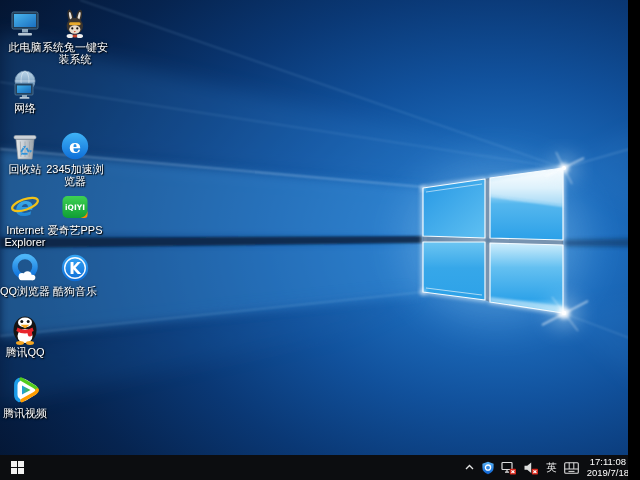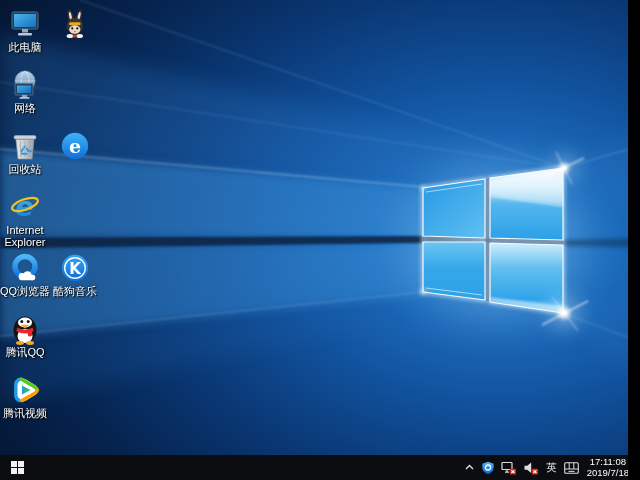--- a/index.html
+++ b/index.html
@@ -168,20 +168,21 @@
         <rect x="10" y="13.2" width="11.6" height="3" rx="1.5" fill="#E8A92B"></rect>
         <ellipse cx="15.8" cy="20.5" rx="5.6" ry="4.2" fill="#EADCCB"></ellipse>
         <circle cx="13.3" cy="19.4" r="1.1" fill="#171310"></circle>
           <circle cx="18.3" cy="19.4" r="1.1" fill="#171310"></circle>
         <path d="M14.8,22 h2 l-1,1.4 z" fill="#C8442A"></path>
         <ellipse cx="11" cy="27" rx="3.4" ry="2" fill="#EFEFEF"></ellipse>
           <ellipse cx="20.6" cy="27" rx="3.4" ry="2" fill="#EFEFEF"></ellipse>
         <rect x="13.6" y="25.4" width="4.6" height="3" rx="1.4" fill="#C8442A"></rect>
       </svg>
     </div>
+    <div class="ilabel">系统兔一键安装系统</div>
   </div>
 
   <div class="dicon" style="left:-9px;top:69px">
     <div class="ig">
       <svg width="32" height="30" viewBox="0 0 32 30">
         <defs>
           <linearGradient id="ggl" x1="0" y1="0" x2="0" y2="1">
               <stop offset="0" stop-color="#BCD6EA"></stop>
               <stop offset="1" stop-color="#5E87AC"></stop>
             </linearGradient>
@@ -237,38 +238,55 @@
         <defs>
             <linearGradient id="g2345" x1="0" y1="0" x2="0" y2="1">
               <stop offset="0" stop-color="#3FB3F7"></stop>
               <stop offset="1" stop-color="#0E6ED8"></stop>
             </linearGradient>
           </defs>
         <circle cx="15" cy="15" r="13.2" fill="url(#g2345)"></circle>
         <text x="15" y="22" font-size="19" font-weight="bold" fill="#FFFFFF" text-anchor="middle" font-family="'DejaVu Serif',serif">e</text>
       </svg>
     </div>
+    <div class="ilabel">2345加速浏览器</div>
   </div>
 
   <div class="dicon" style="left:-9px;top:191px">
     <div class="ig">
       <svg width="32" height="30" viewBox="0 0 32 30">
         <defs>
             <linearGradient id="gie" x1="0" y1="0" x2="0" y2="1">
               <stop offset="0" stop-color="#4FC3F7"></stop>
               <stop offset="1" stop-color="#1276CC"></stop>
             </linearGradient>
           </defs>
         <text x="15.5" y="24" font-size="27" font-style="italic" font-weight="bold" fill="url(#gie)" text-anchor="middle" font-family="'DejaVu Sans',sans-serif">e</text>
         <ellipse cx="16" cy="12.5" rx="13.5" ry="5.2" fill="none" stroke="#F2C218" stroke-width="2.2" transform="rotate(-19 16 12.5)"></ellipse>
       </svg>
     </div>
     <div class="ilabel">Internet Explorer</div>
   </div>
 
+  <div class="dicon" style="left:41px;top:191px">
+    <div class="ig">
+      <svg width="30" height="30" viewBox="0 0 30 30">
+        <defs>
+            <linearGradient id="giqy" x1="0" y1="0" x2="0" y2="1">
+              <stop offset="0" stop-color="#3ED152"></stop>
+              <stop offset="1" stop-color="#0F9E35"></stop>
+            </linearGradient>
+          </defs>
+        <rect x="2.5" y="4" width="25" height="22" rx="5" fill="url(#giqy)"></rect>
+        <path d="M27.5,19 v4 q0,3 -3,3 h-4 a9,9 0 0 0 7,-7 z" fill="#FF8A00"></path>
+        <text x="15" y="18.2" font-size="7.5" font-weight="bold" fill="#FFFFFF" text-anchor="middle" font-family="'DejaVu Sans',sans-serif">iQIYI</text>
+      </svg>
+    </div>
+    <div class="ilabel">爱奇艺PPS</div>
+  </div>
 
   <div class="dicon" style="left:-9px;top:252px">
     <div class="ig">
       <svg width="32" height="30" viewBox="0 0 32 30">
         <defs>
             <linearGradient id="gqqb" x1="0" y1="0" x2="0" y2="1">
               <stop offset="0" stop-color="#4DB5F7"></stop>
               <stop offset="1" stop-color="#0E72DC"></stop>
             </linearGradient>
           </defs>

